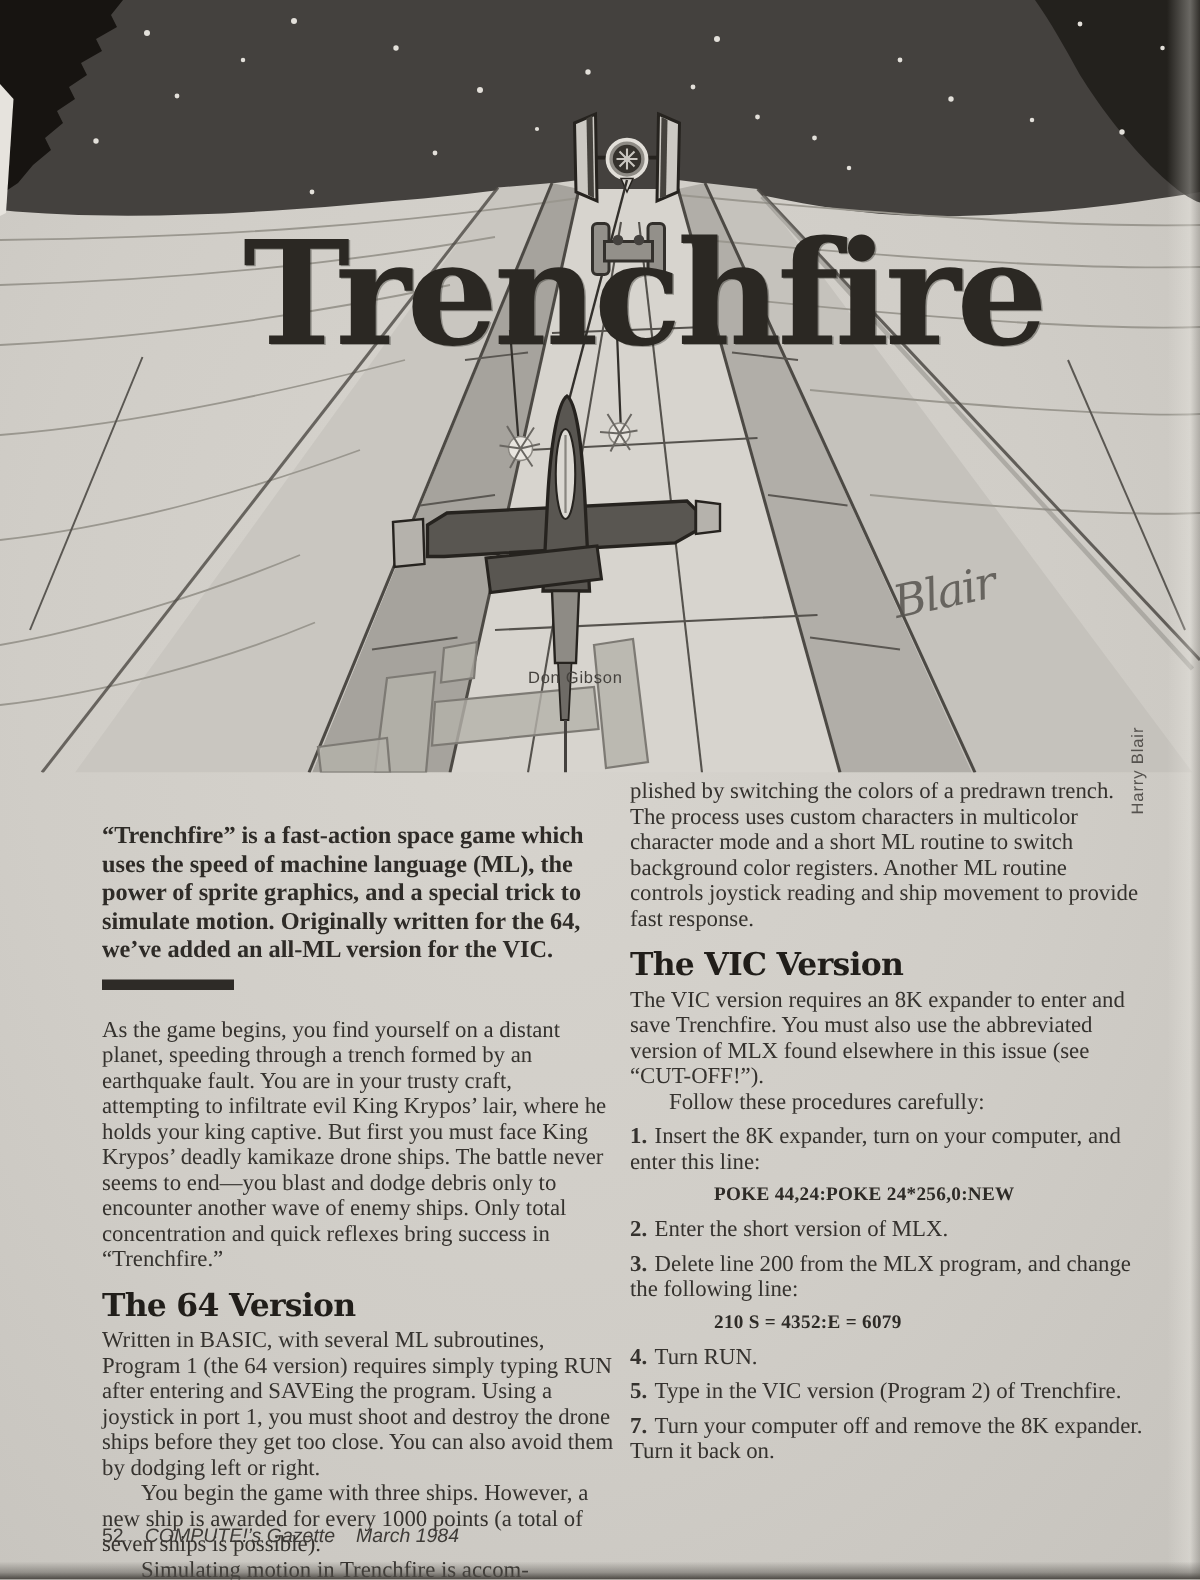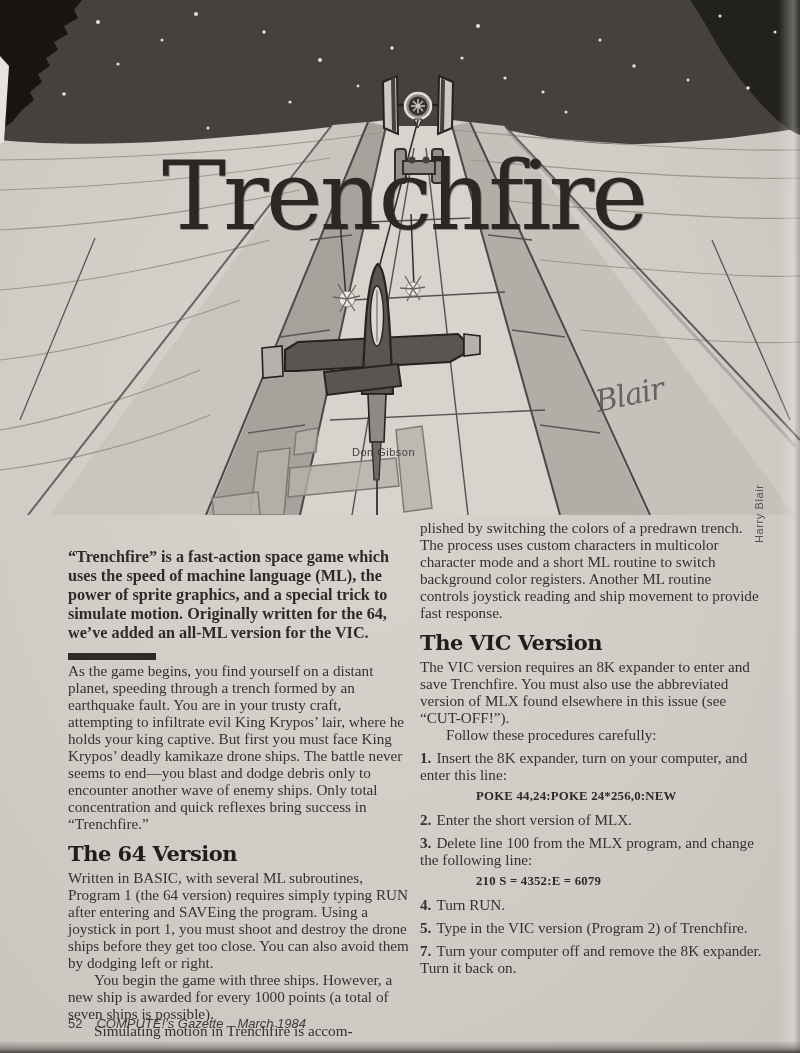--- a/index.html
+++ b/index.html
@@ -9,42 +9,42 @@
     background:#c8c5bf;
     overflow:hidden;
   }
   .page{
     position:relative;width:800px;height:1053px;overflow:hidden;
     background:radial-gradient(ellipse at 45% 42%, #d7d4ce 0%, #d0cdc7 55%, #c6c3bd 100%);
   }
   .illus{position:absolute;left:0;top:0;width:800px;height:515px;}
   .page-title{
     position:absolute;left:162px;top:148px;z-index:5;
-    font-family:"DejaVu Serif",serif;font-weight:normal;
+    font-family:"DejaVu Serif",serif;font-weight:bold;
     font-size:96px;line-height:1;letter-spacing:-3px;
     color:#2b2823;text-shadow:1px 1px 0 rgba(30,28,24,.35);
   }
   .byline{
     position:absolute;left:352px;top:446px;z-index:5;
     font-family:"Liberation Sans",sans-serif;font-size:11px;
     color:#45423e;letter-spacing:.5px;
   }
   .artist-credit{
     position:absolute;left:753px;top:543px;z-index:5;
     transform:rotate(-90deg);transform-origin:0 0;
     font-family:"Liberation Sans",sans-serif;font-size:11px;
     color:#55524e;letter-spacing:.6px;white-space:nowrap;
   }
   .col{position:absolute;top:548px;color:#35322e;font-size:15.2px;line-height:17px;}
   .col-left{left:68px;width:342px;}
   .col-right{left:420px;width:344px;top:519px;}
   .lede{font-weight:bold;font-size:16.2px;line-height:19px;color:#2e2b27;}
   .rule{width:88px;height:7px;background:#2e2b27;margin-top:10px;}
   .para{margin:0;}
-  .mt{margin-top:2px;}
+  .mt{margin-top:18px;}
   .indent{text-indent:26px;}
   .h-section{
     font-family:"DejaVu Serif",serif;font-weight:bold;
     font-size:21px;line-height:24px;letter-spacing:-.5px;
     color:#211e1a;margin:10px 0 3px 0;
   }
   .step{margin-top:6px;}
   .stepnum{font-weight:bold;margin-right:5px;}
   .code{
     font-weight:bold;font-size:12.8px;letter-spacing:.2px;
@@ -235,21 +235,21 @@
     <div class="step">
       <span class="stepnum">1.</span><span>Insert the 8K expander, turn on your computer, and enter this line:</span>
     </div>
     <div class="code">POKE 44,24:POKE 24*256,0:NEW</div>
 
     <div class="step">
       <span class="stepnum">2.</span><span>Enter the short version of MLX.</span>
     </div>
 
     <div class="step">
-      <span class="stepnum">3.</span><span>Delete line 100 from the MLX program, and change the following line:</span>
+      <span class="stepnum">3.</span><span>Delete line 200 from the MLX program, and change the following line:</span>
     </div>
     <div class="code">210 S = 4352:E = 6079</div>
 
     <div class="step">
       <span class="stepnum">4.</span><span>Turn RUN.</span>
     </div>
 
     <div class="step">
       <span class="stepnum">5.</span><span>Type in the VIC version (Program 2) of Trenchfire.</span>
     </div>

